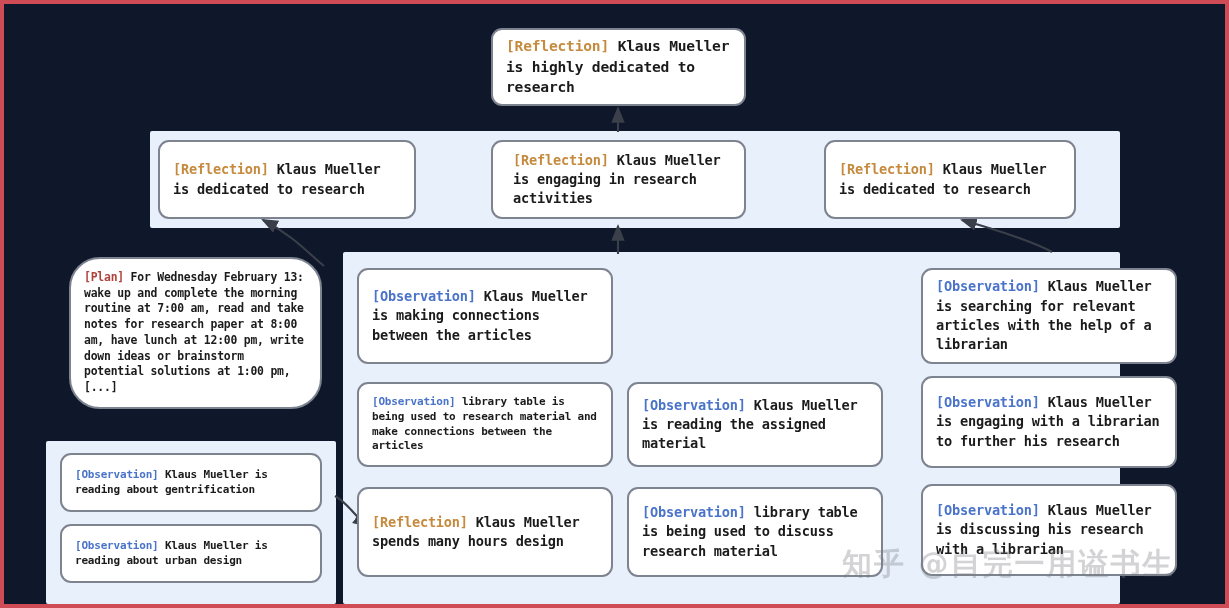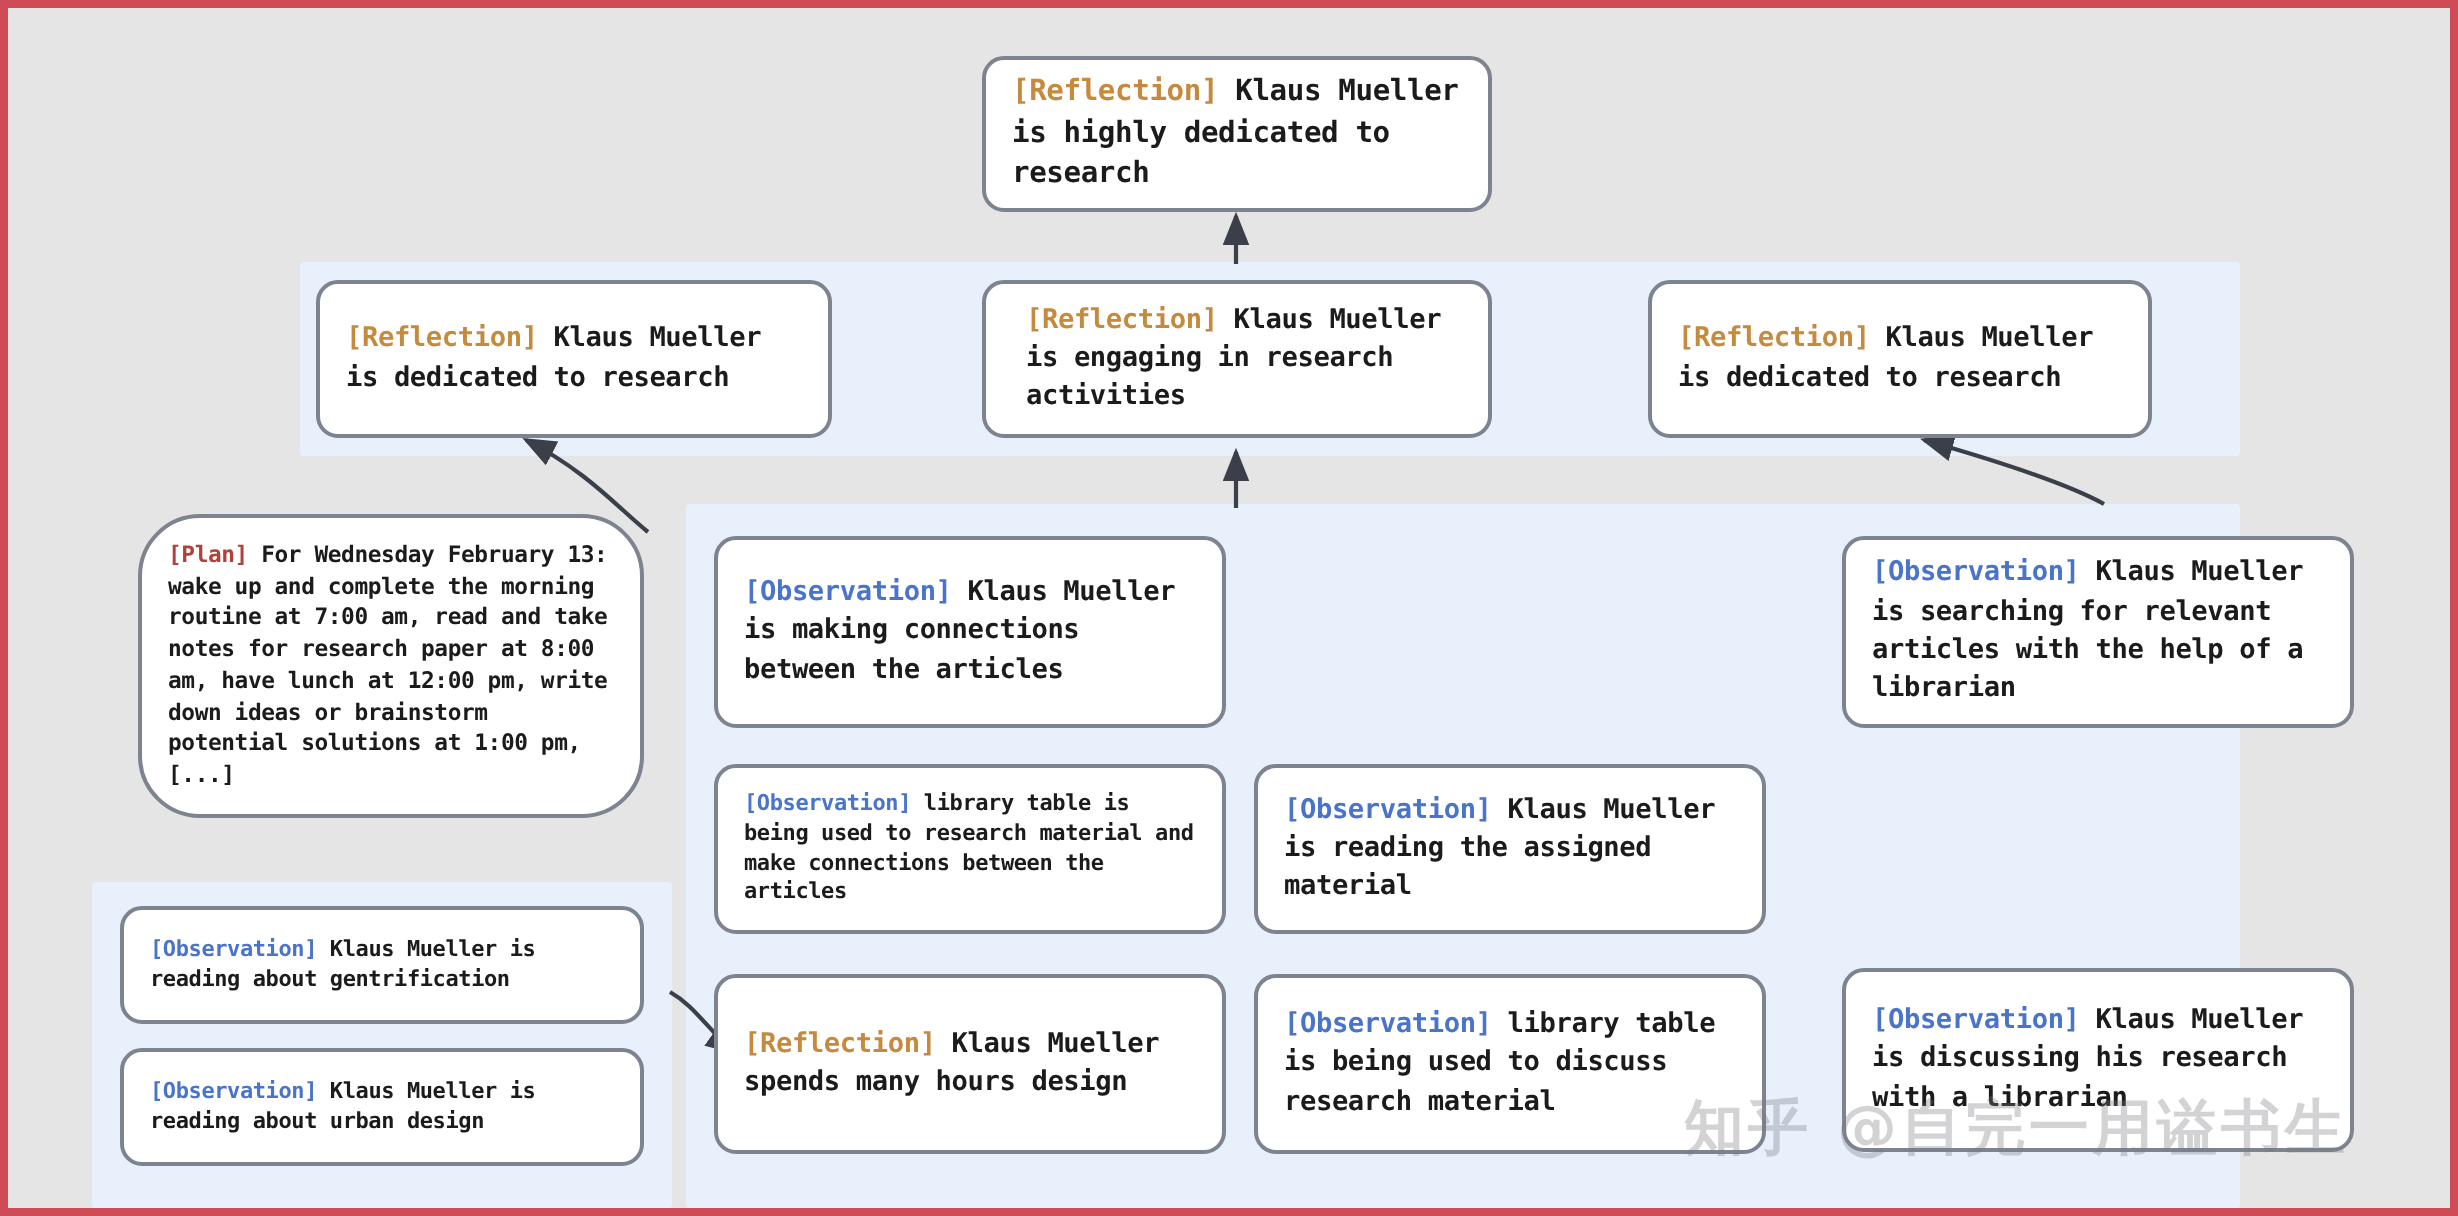--- a/index.html
+++ b/index.html
@@ -7,21 +7,21 @@
     width:1229px;height:608px;
     background:#ffffff;
     font-family:"DejaVu Sans Mono","Liberation Mono",monospace;
     overflow:hidden;
   }
   #page{
     position:relative;
     width:1229px;height:608px;
     box-sizing:border-box;
     border:4px solid #cf4b55;
-    background:#e5e5e5;
+    background:#0f172a;
   }
   .panel{
     position:absolute;
     background:#e8f0fb;
     border-radius:2px;
   }
   .node{
     position:absolute;
     box-sizing:border-box;
     background:#ffffff;
@@ -121,19 +121,22 @@
   <div class="node fs14" style="left:623px;top:378px;width:256px;height:85px;">
     <span class="txt"><span class="tag-observation">[Observation]</span><span> Klaus Mueller is reading the assigned material</span></span>
   </div>
   <div class="node fs14" style="left:623px;top:483px;width:256px;height:90px;">
     <span class="txt"><span class="tag-observation">[Observation]</span><span> library table is being used to discuss research material</span></span>
   </div>
 
   <div class="node fs14" style="left:917px;top:264px;width:256px;height:96px;">
     <span class="txt"><span class="tag-observation">[Observation]</span><span> Klaus Mueller is searching for relevant articles with the help of a librarian</span></span>
   </div>
+  <div class="node fs14" style="left:917px;top:372px;width:256px;height:92px;">
+    <span class="txt"><span class="tag-observation">[Observation]</span><span> Klaus Mueller is engaging with a librarian to further his research</span></span>
+  </div>
   <div class="node fs14" style="left:917px;top:480px;width:256px;height:92px;">
     <span class="txt"><span class="tag-observation">[Observation]</span><span> Klaus Mueller is discussing his research with a librarian</span></span>
   </div>
 
   <div class="wm" style="left:838px;top:540px;">知乎 @自完一用谥书生</div>
 
 </div>
 
 </body></html>

